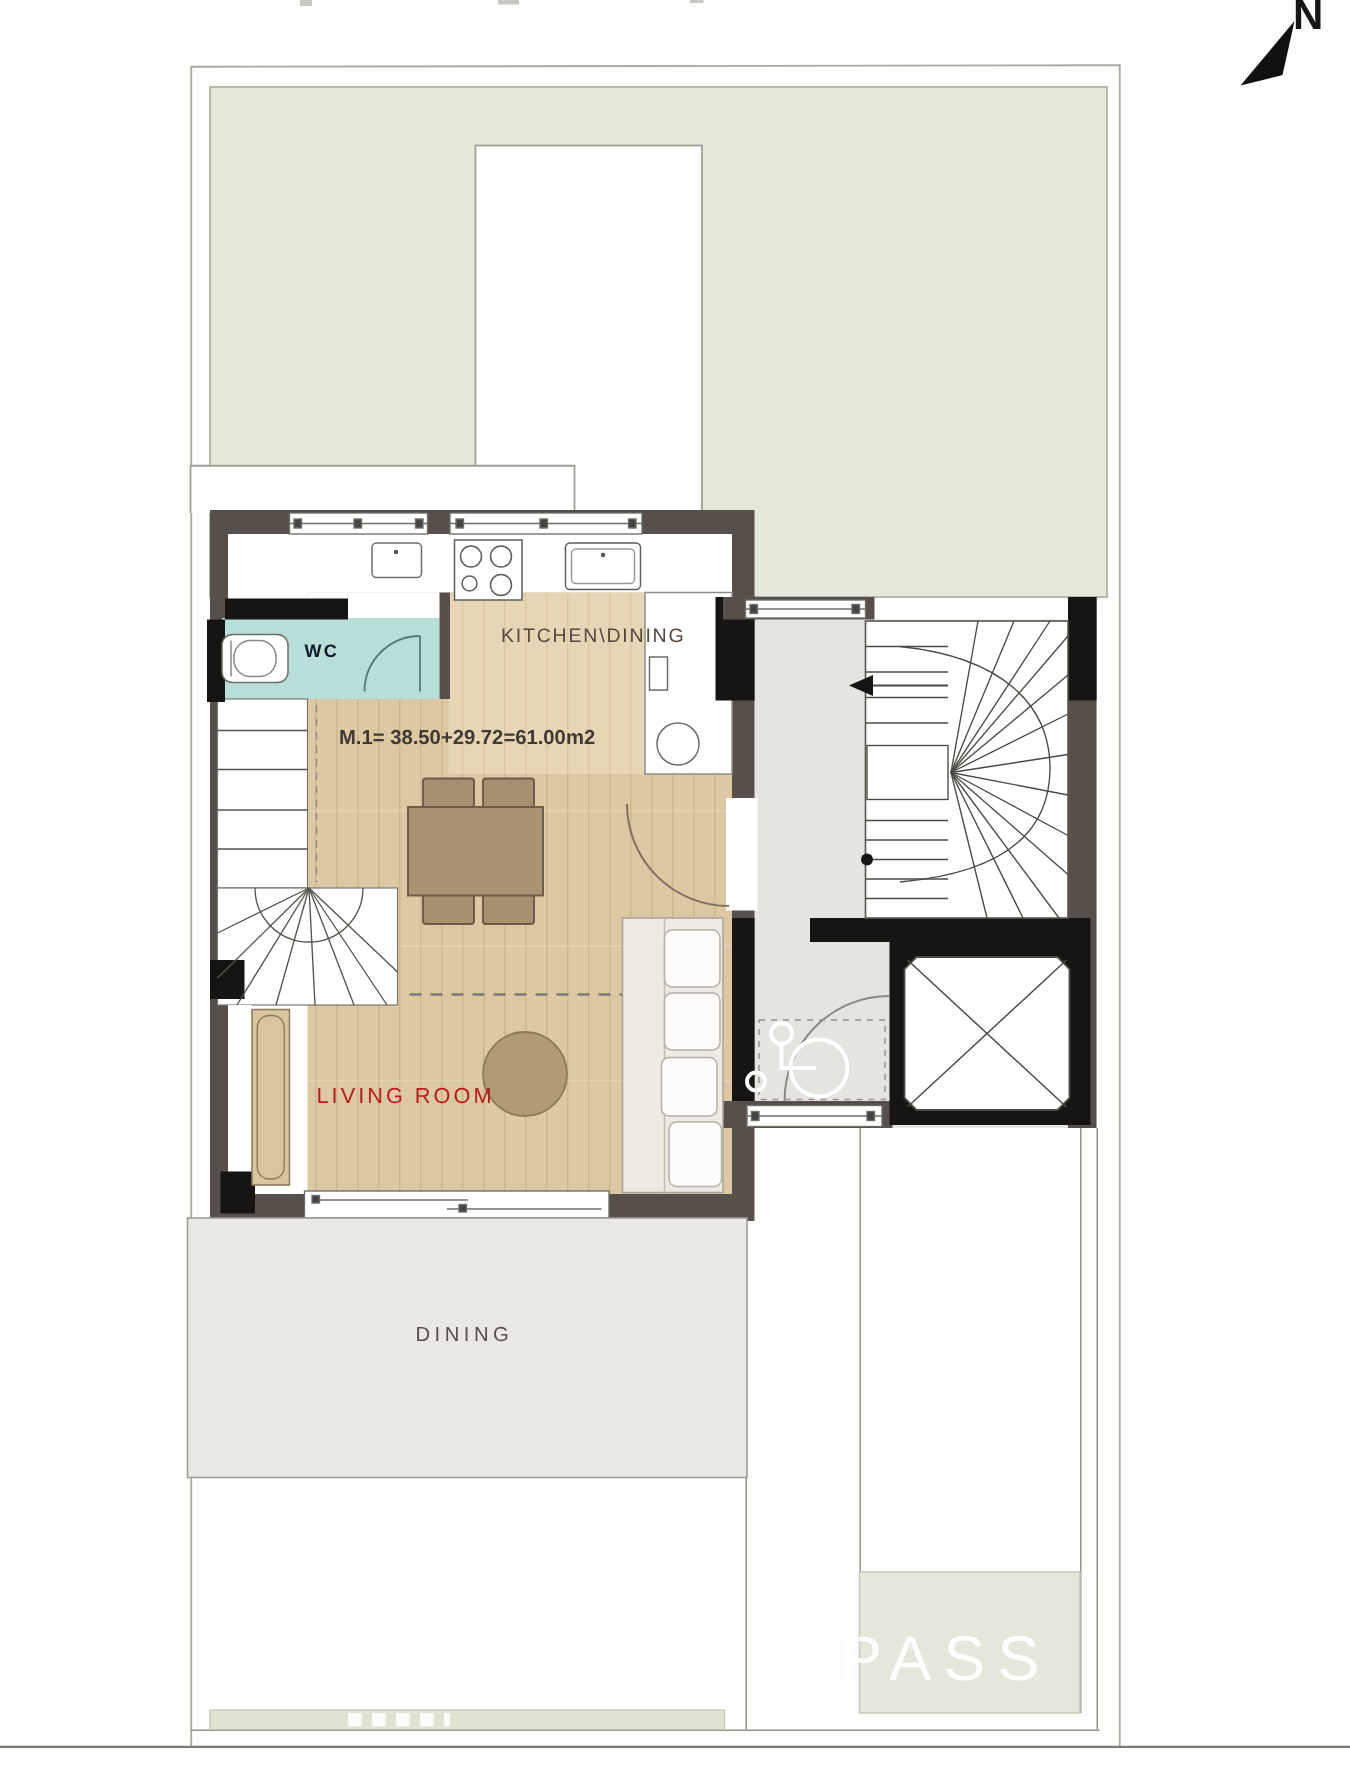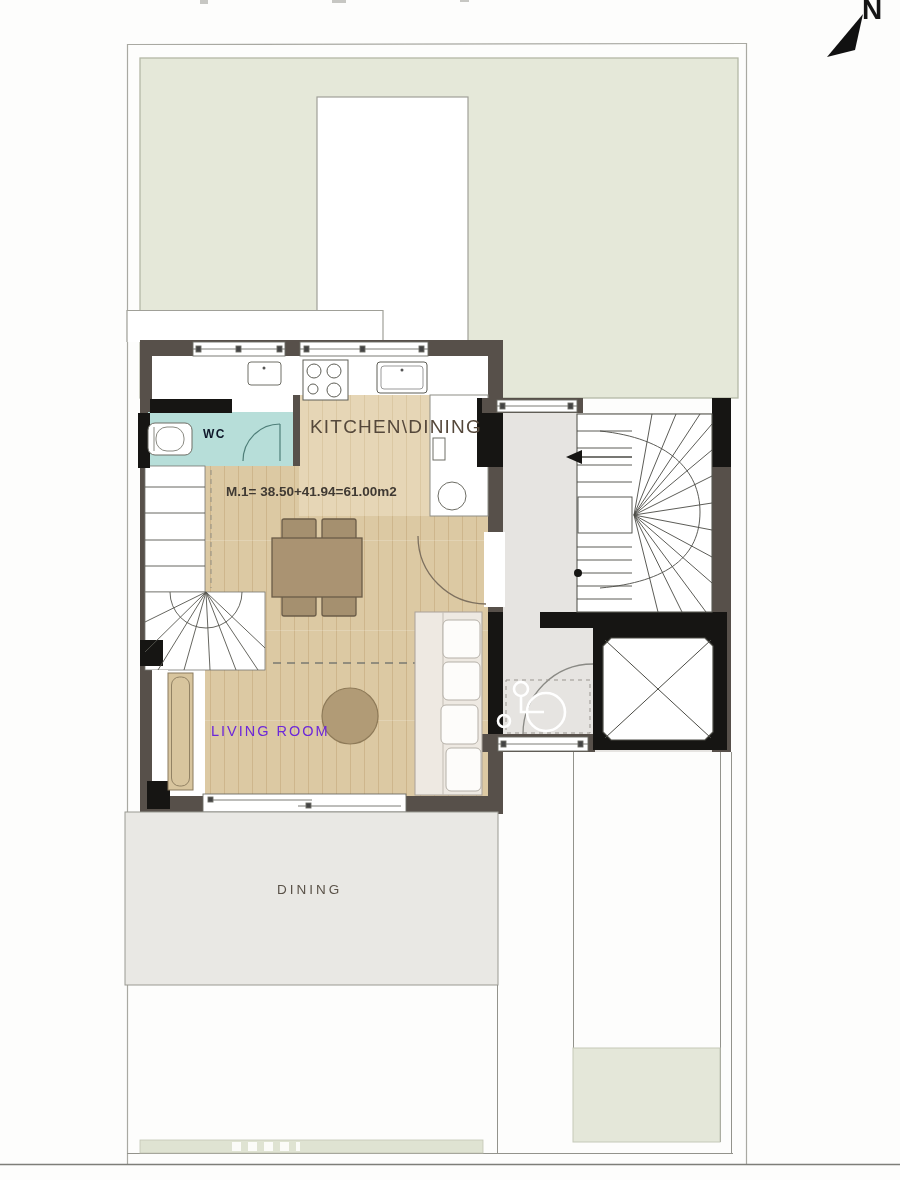--- a/index.html
+++ b/index.html
@@ -4,23 +4,23 @@
 <style>
   html,body { margin:0; padding:0; background:#ffffff; }
   #canvas {
     position:relative; width:900px; height:1180px; background:#fdfdfc;
     overflow:hidden; font-family:"Liberation Sans", sans-serif;
   }
   #plan-svg { position:absolute; left:0; top:0; }
   .label { position:absolute; white-space:pre; z-index:5; }
   #lbl-n        { left:862px; top:-6px;  font-size:28px; font-weight:bold; color:#151515; }
   #lbl-wc       { left:203px; top:427px; font-size:12px; font-weight:bold; letter-spacing:1.5px; color:#0f172a; }
-  #lbl-kitchen  { left:310px; top:416px; font-size:19px; letter-spacing:1.2px; color:#55483b; }
+  #lbl-kitchen  { left:310px; top:416px; font-size:13px; letter-spacing:1.2px; color:#55483b;padding-left:24px; }
   #lbl-area     { left:226px; top:484px; font-size:13.5px; font-weight:bold; color:#403a33; }
-  #lbl-living   { left:211px; top:723px; font-size:14.5px; letter-spacing:2px; color:#6d28d9; }
+  #lbl-living   { left:211px; top:723px; font-size:14.5px; letter-spacing:2px; color:#b91c1c; }
   #lbl-balcony  { left:277px; top:882px; font-size:13.5px; letter-spacing:3px; color:#5a5248; }
   #watermark    { left:560px; top:1082px; font-size:42px; letter-spacing:8px;
                   color:rgba(255,255,255,0.92); font-weight:400; }
   .artifact { position:absolute; background:#9a9a94; opacity:.55; z-index:4; }
 </style>
 </head>
 <body>
 
 <div id="canvas">
 
@@ -273,17 +273,18 @@
     <rect x="140" y="1140" width="343" height="13" fill="#dfe3d2" stroke="#c2c6b4" stroke-width="0.8"></rect>
     <line x1="232" y1="1146.5" x2="300" y2="1146.5" stroke="#fbfbf8" stroke-width="9" stroke-dasharray="9,7"></line>
     <rect x="573" y="1048" width="147" height="94" fill="#e4e7d9" stroke="#c5c9b8" stroke-width="1"></rect>
 
     <polygon points="827,57 863,14 855,50" fill="#111111"></polygon>
   </svg>
 
   <div class="label" id="lbl-n">N</div>
   <div class="label" id="lbl-wc">WC</div>
   <div class="label" id="lbl-kitchen">KITCHEN\DINING</div>
-  <div class="label" id="lbl-area">M.1= 38.50+41.94=61.00m2</div>
+  <div class="label" id="lbl-area">M.1= 38.50+29.72=61.00m2</div>
   <div class="label" id="lbl-living">LIVING ROOM</div>
   <div class="label" id="lbl-balcony">DINING</div>
+  <div class="label" id="watermark">PASS</div>
 
 </div>
 
 </body></html>

